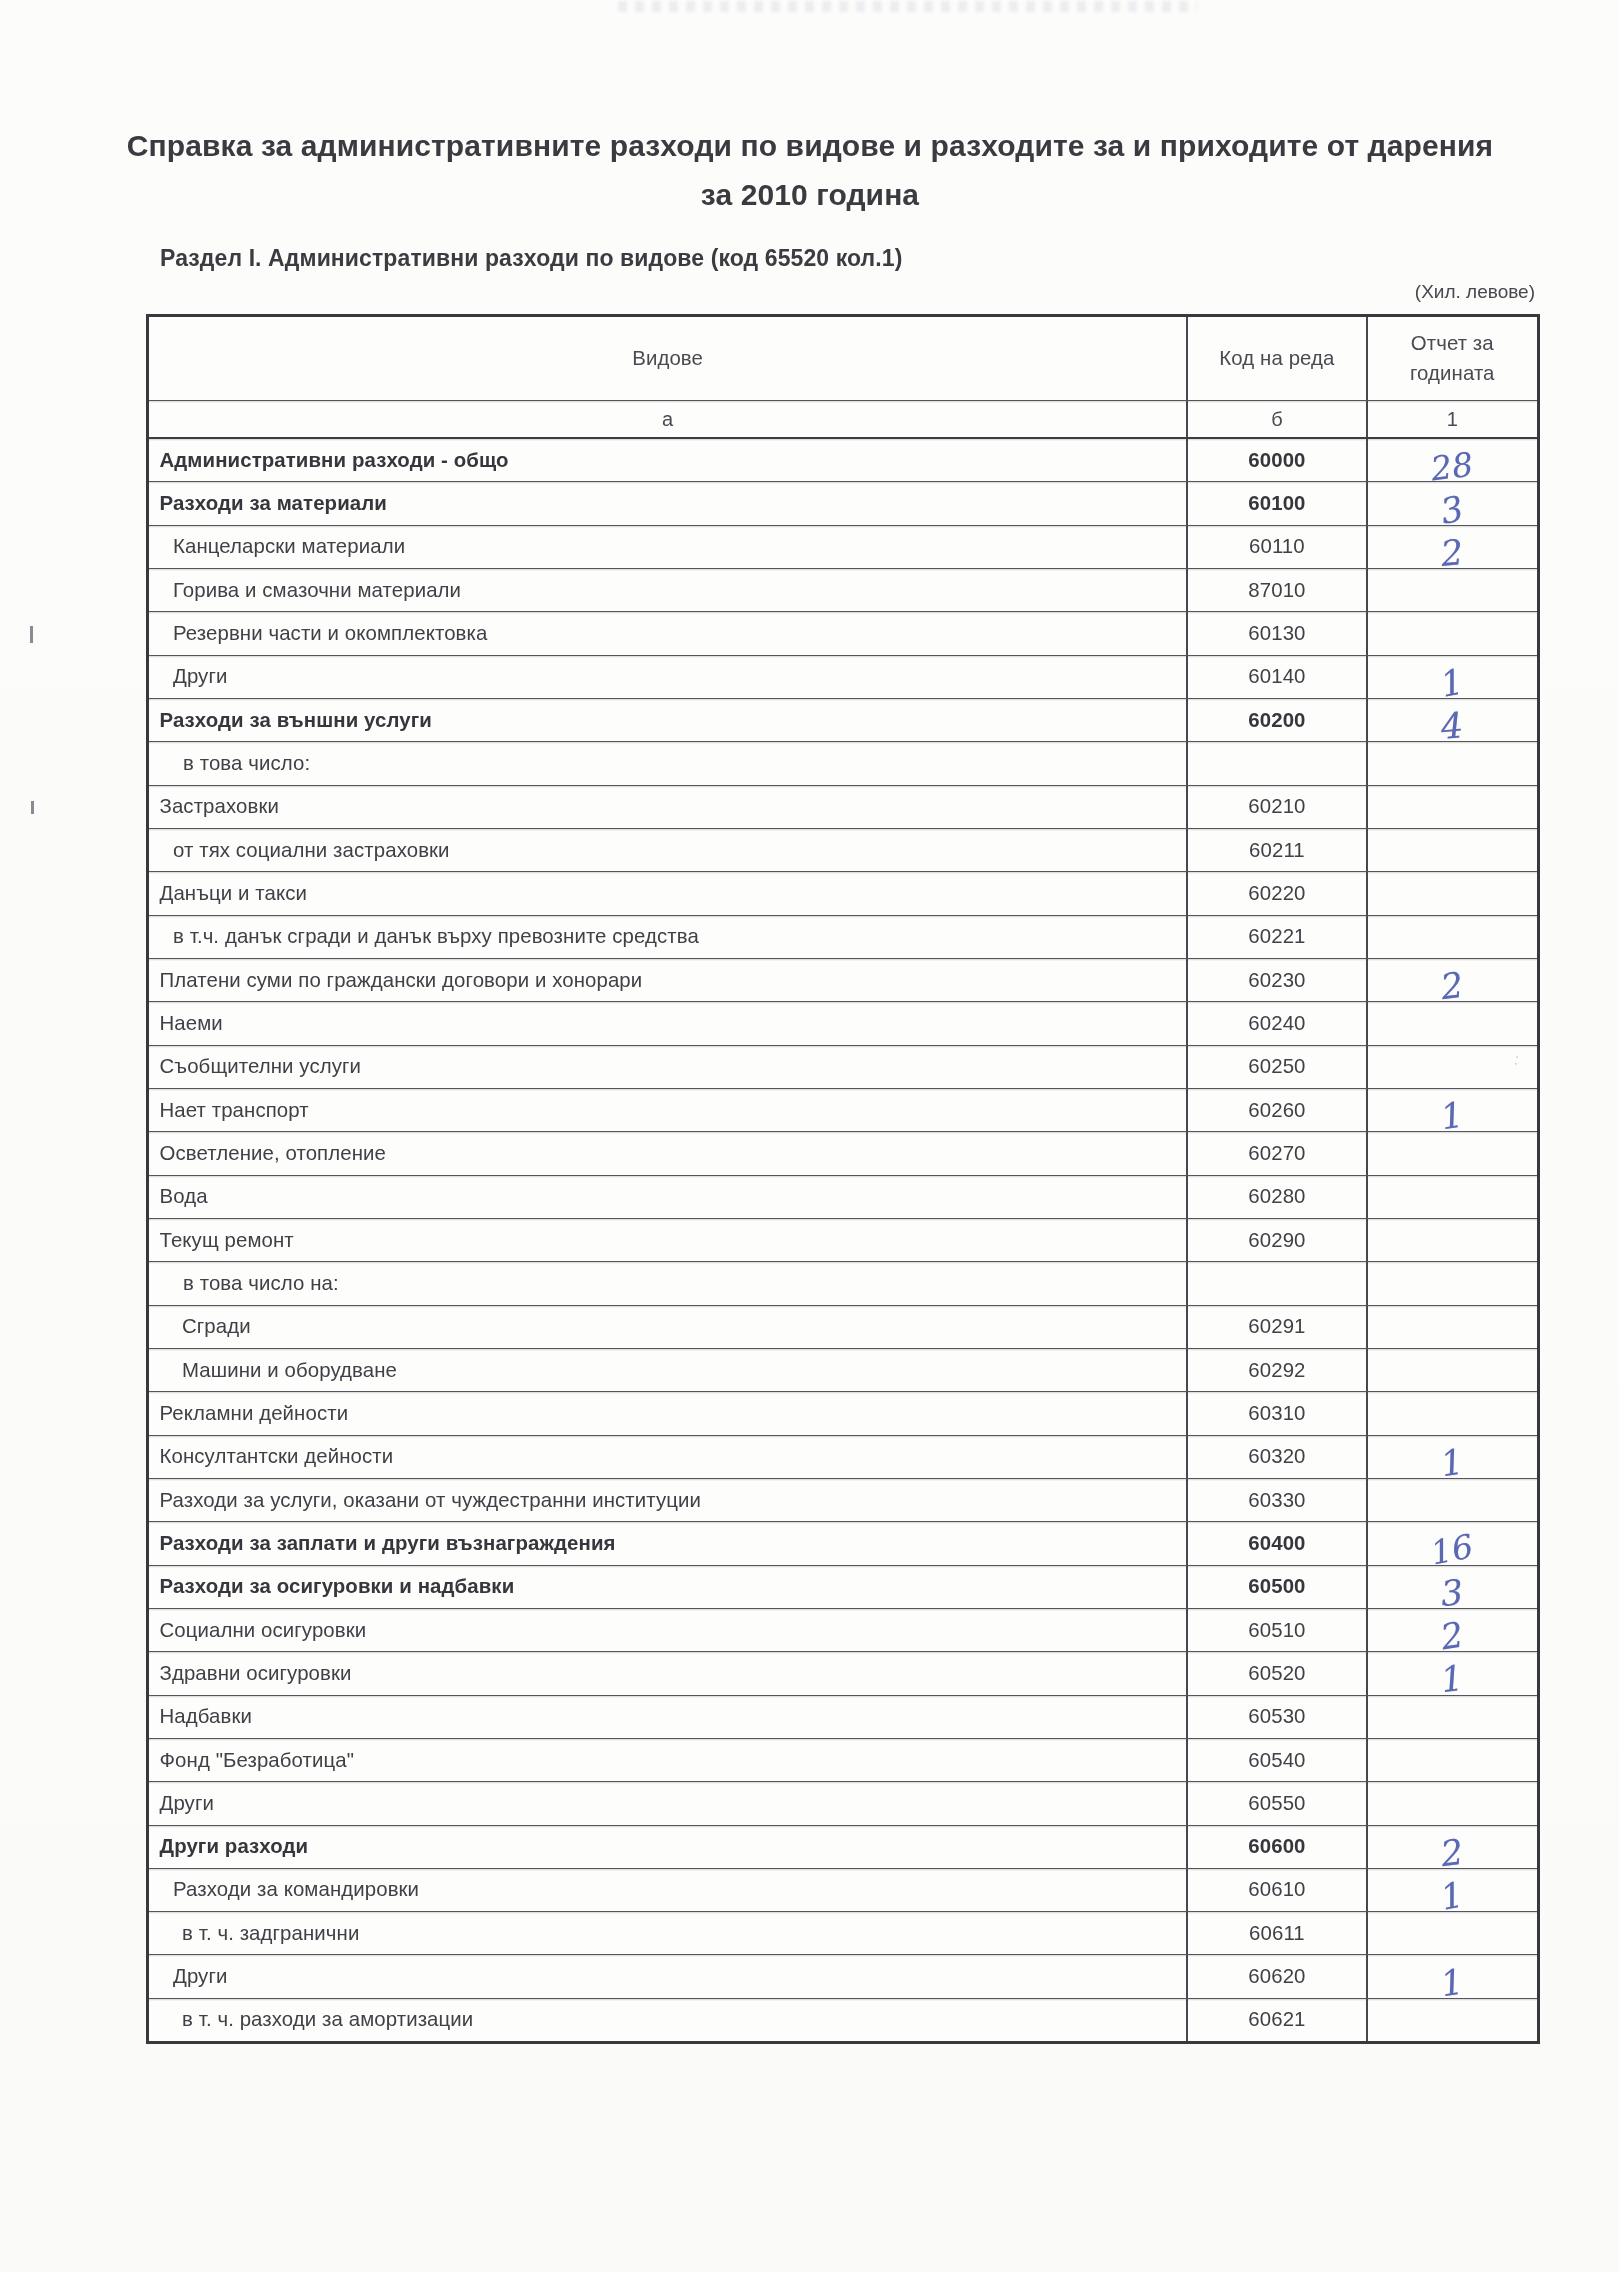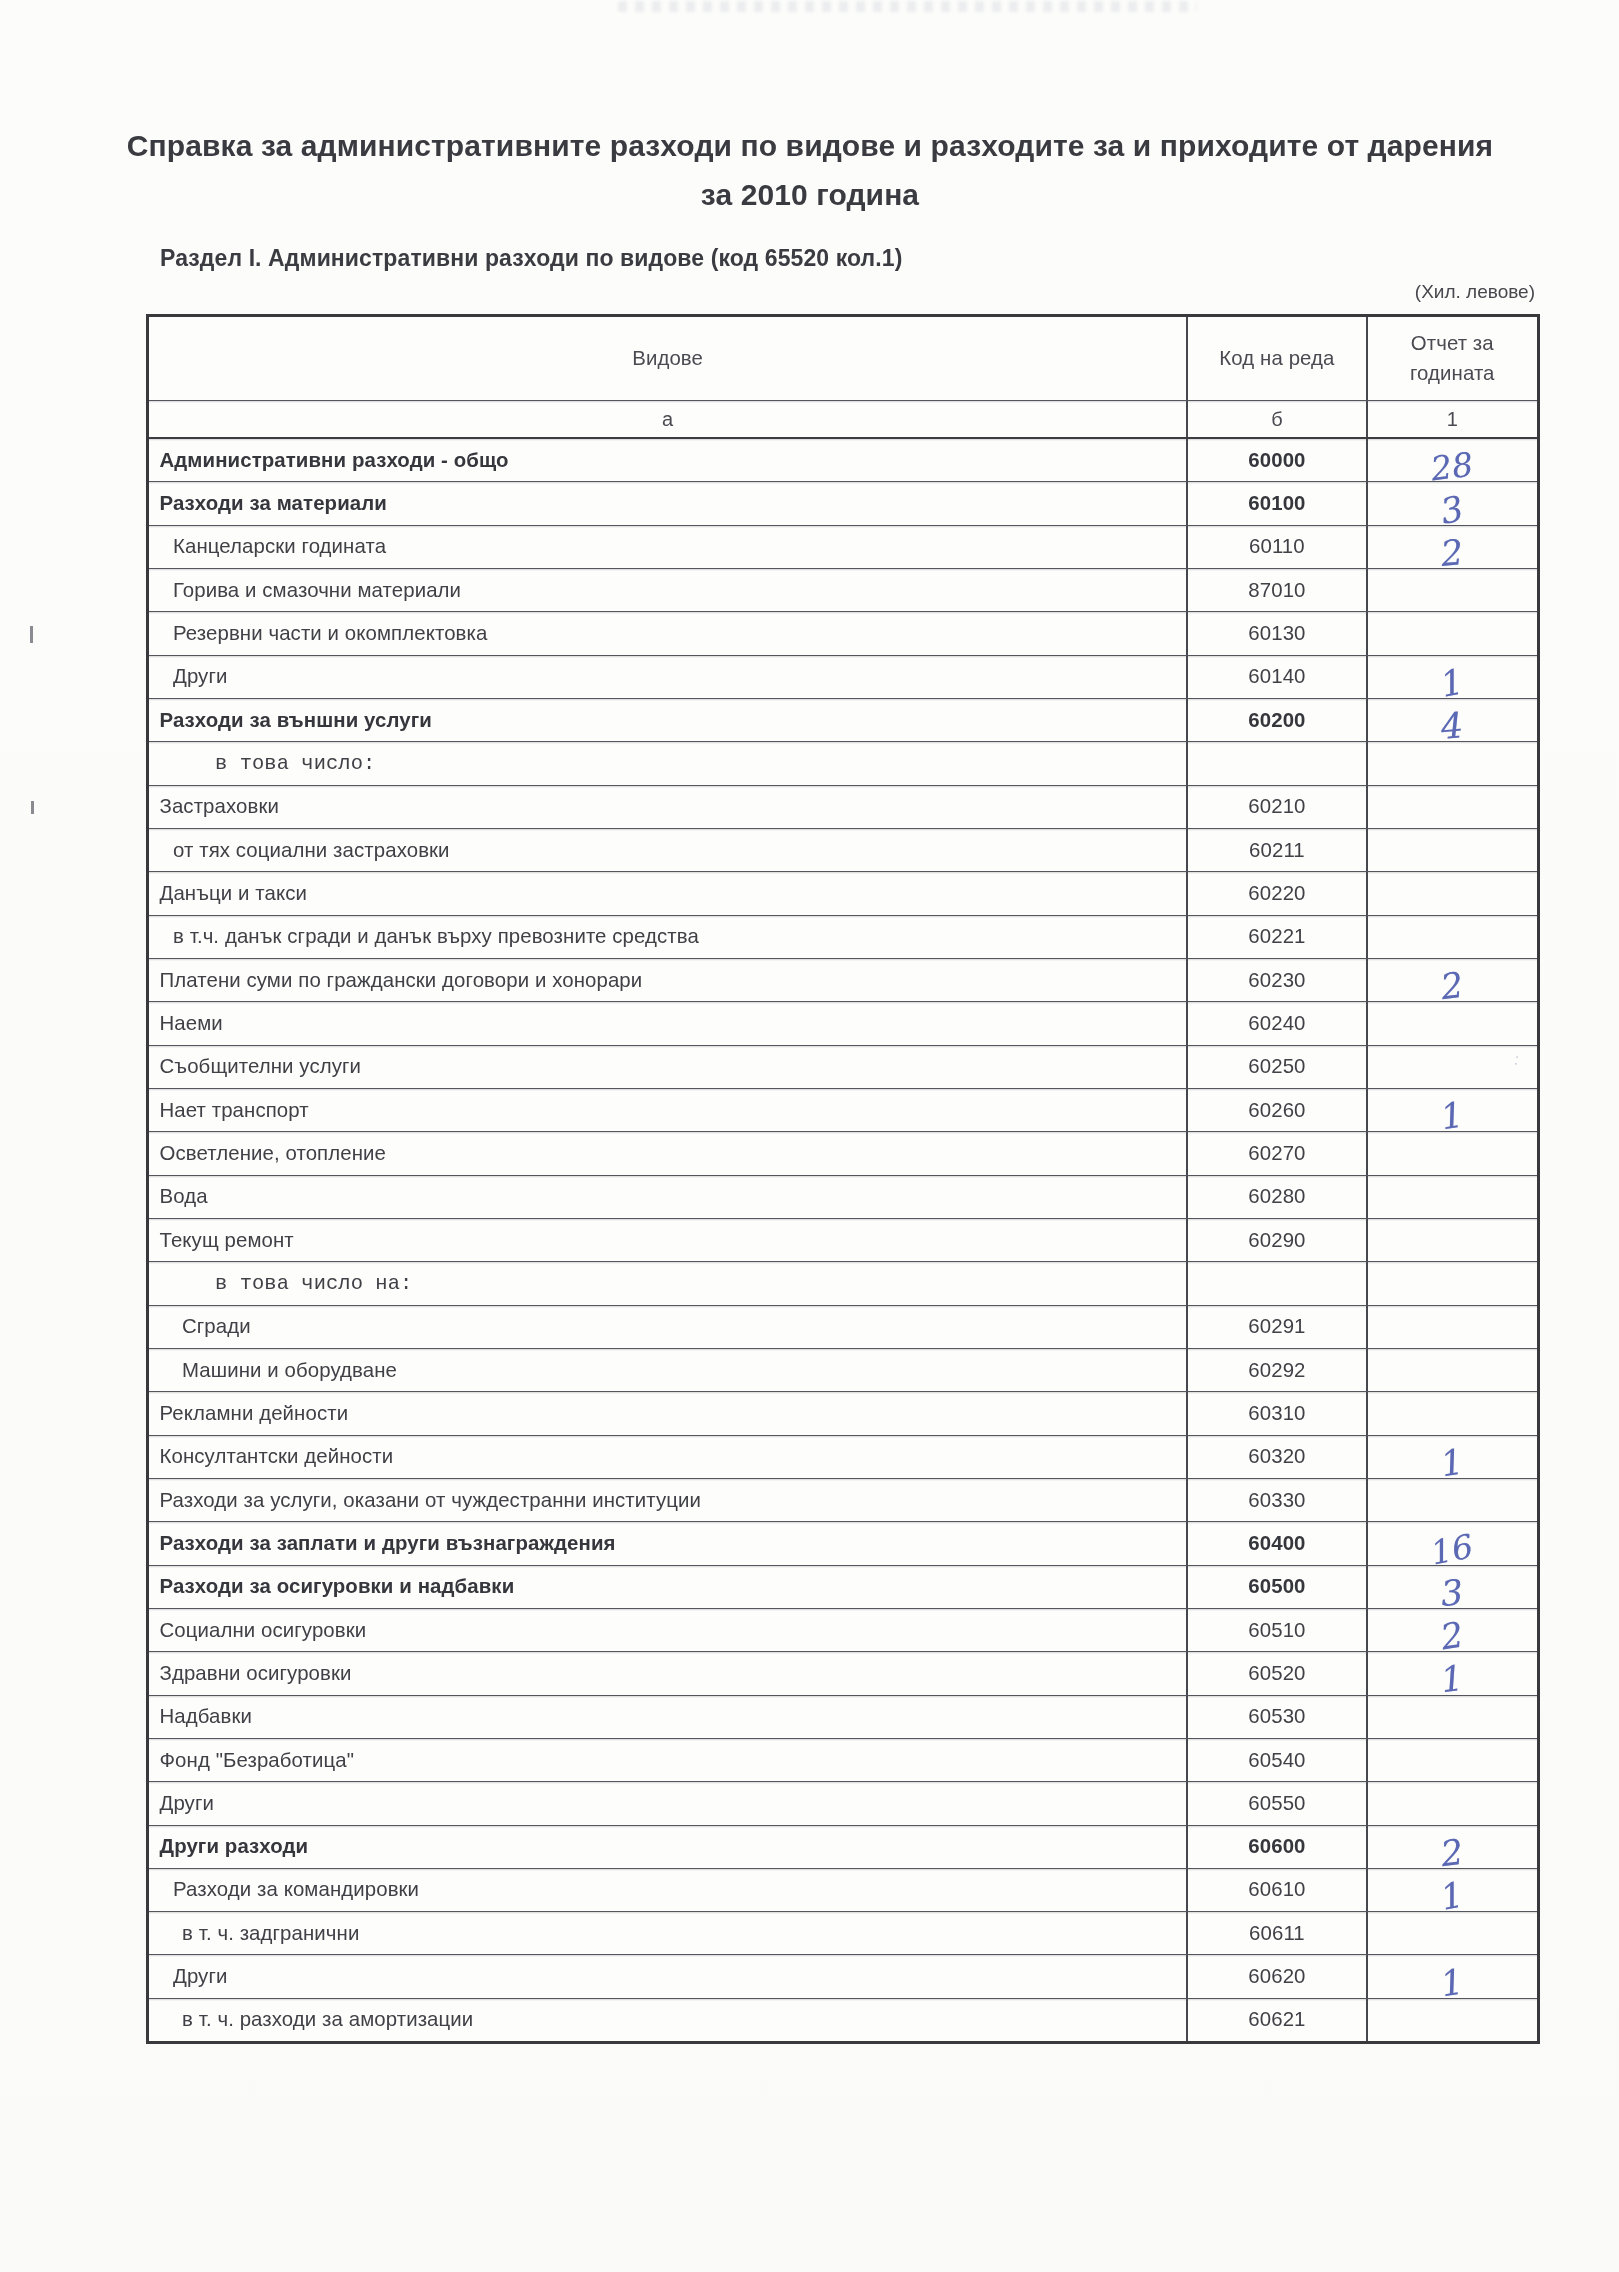--- a/index.html
+++ b/index.html
@@ -57,21 +57,21 @@
   .c-code,.c-val{justify-content:center;text-align:center;border-left:2px solid #47474e;}
 
   .header-row{height:84px;}
   .header-row .cell{justify-content:center;text-align:center;font-size:20.4px;color:#4a4a52;line-height:1.45;}
   .subheader-row{height:38px;border-bottom:2.6px solid #3c3c42;}
   .subheader-row .cell{justify-content:center;text-align:center;font-size:20px;color:#4a4a52;}
 
   .data-row .c-label{padding-left:10.5px;}
   .data-row.ind-1 .c-label{padding-left:24px;}
   .data-row.ind-2 .c-label{padding-left:33px;}
-  .data-row.ind-3 .c-label{padding-left:66px;font-family:Liberation Mono, monospace;}
+  .data-row.ind-3 .c-label{padding-left:34px;}
   .data-row.bold .c-label,.data-row.bold .c-code{font-weight:bold;color:#36363d;}
 
   .ink{
     font-family:"DejaVu Serif",serif;font-style:italic;
     font-size:35px;color:#5b69b4;line-height:1;
     display:inline-block;position:relative;top:6.6px;
     text-shadow:0 0 0.7px rgba(91,105,180,.45);
   }
   
   .stray .c-val::after{
@@ -120,21 +120,21 @@
 
   <div class="row data-row ind-0 bold">
     <div class="cell c-label">Разходи за материали</div>
     <div class="cell c-code">60100</div>
     <div class="cell c-val">
             <span class="ink" style="transform: rotate(-11deg);">3</span>
           </div>
   </div>
 
   <div class="row data-row ind-1">
-    <div class="cell c-label">Канцеларски годината</div>
+    <div class="cell c-label">Канцеларски материали</div>
     <div class="cell c-code">60110</div>
     <div class="cell c-val">
             <span class="ink" style="transform: rotate(-5deg);">2</span>
           </div>
   </div>
 
   <div class="row data-row ind-1">
     <div class="cell c-label">Горива и смазочни материали</div>
     <div class="cell c-code">87010</div>
     <div class="cell c-val">

